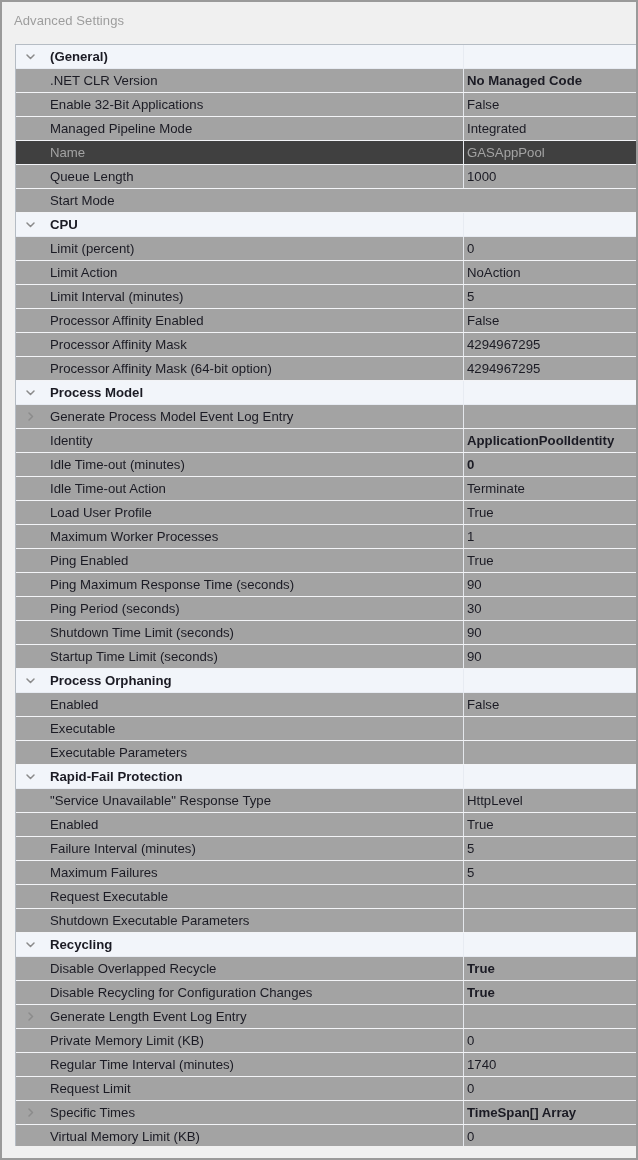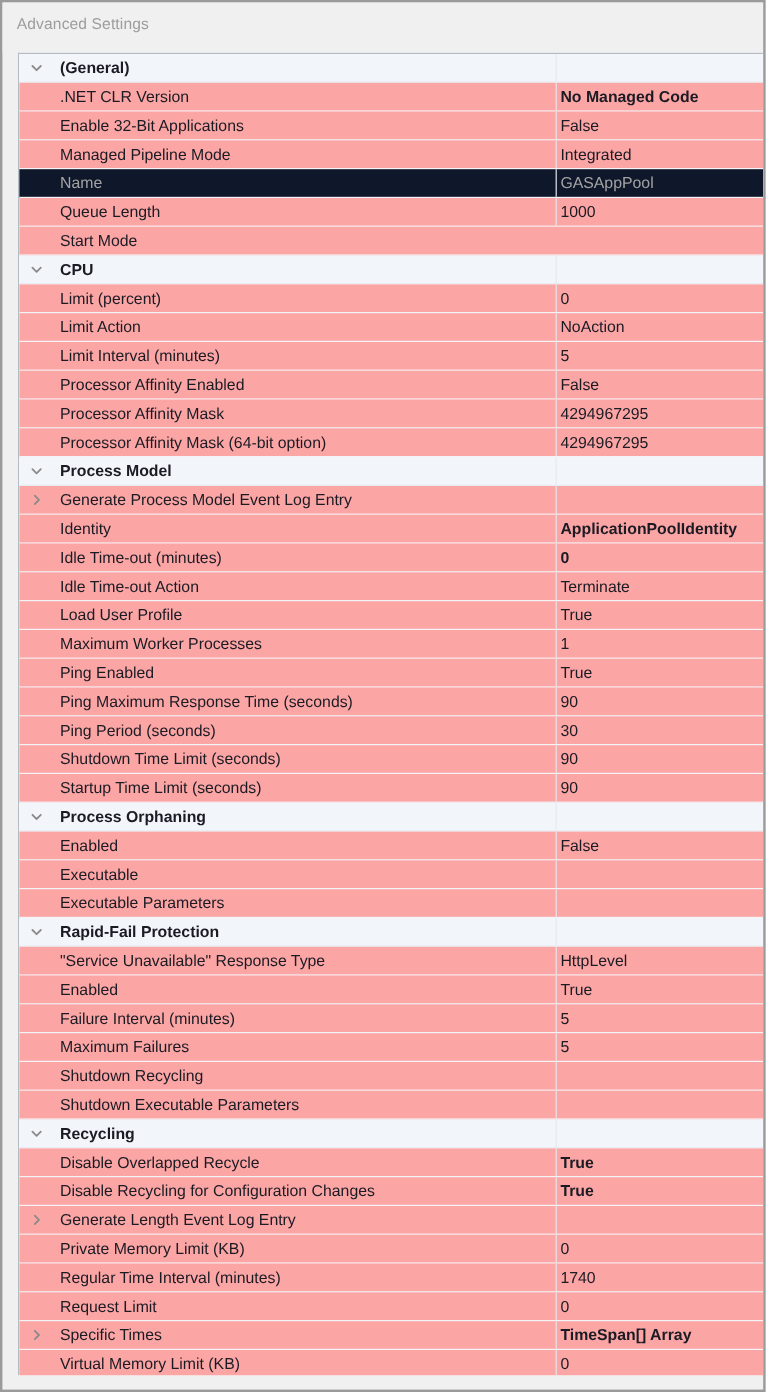--- a/index.html
+++ b/index.html
@@ -62,32 +62,32 @@
   }
 
   
   .row {
     position: relative;
     display: flex;
     align-items: center;
     height: 24px;
     box-sizing: border-box;
     border-bottom: 1px solid #f3f4f7;
-    background: #fca5a5;
+    background: #a3a3a3;
     font-size: 13.2px;
     color: #1b1b24;
     white-space: nowrap;
   }
   .row.section {
     background: #f2f5fa;
     border-bottom: 1px solid #e7ebf2;
     font-weight: bold;
   }
   .row.disabled {
-    background: #0f172a;
+    background: #404040;
     color: #a3a3a3;
   }
   .row.disabled .cell-value { color: #a3a3a3; }
 
   
   .exp {
     flex: 0 0 28px;
     width: 28px;
     height: 100%;
     display: flex;
@@ -336,21 +336,21 @@
             <div class="cell-label">Failure Interval (minutes)</div>
             <div class="cell-value">5</div>
           </div>
           <div class="row">
             <div class="exp"></div>
             <div class="cell-label">Maximum Failures</div>
             <div class="cell-value">5</div>
           </div>
           <div class="row">
             <div class="exp"></div>
-            <div class="cell-label">Shutdown Recycling</div>
+            <div class="cell-label">Request Executable</div>
             <div class="cell-value"></div>
           </div>
           <div class="row">
             <div class="exp"></div>
             <div class="cell-label">Shutdown Executable Parameters</div>
             <div class="cell-value"></div>
           </div>
           <div class="row section">
             <div class="exp">
               <svg width="11" height="11" viewBox="0 0 11 11">

